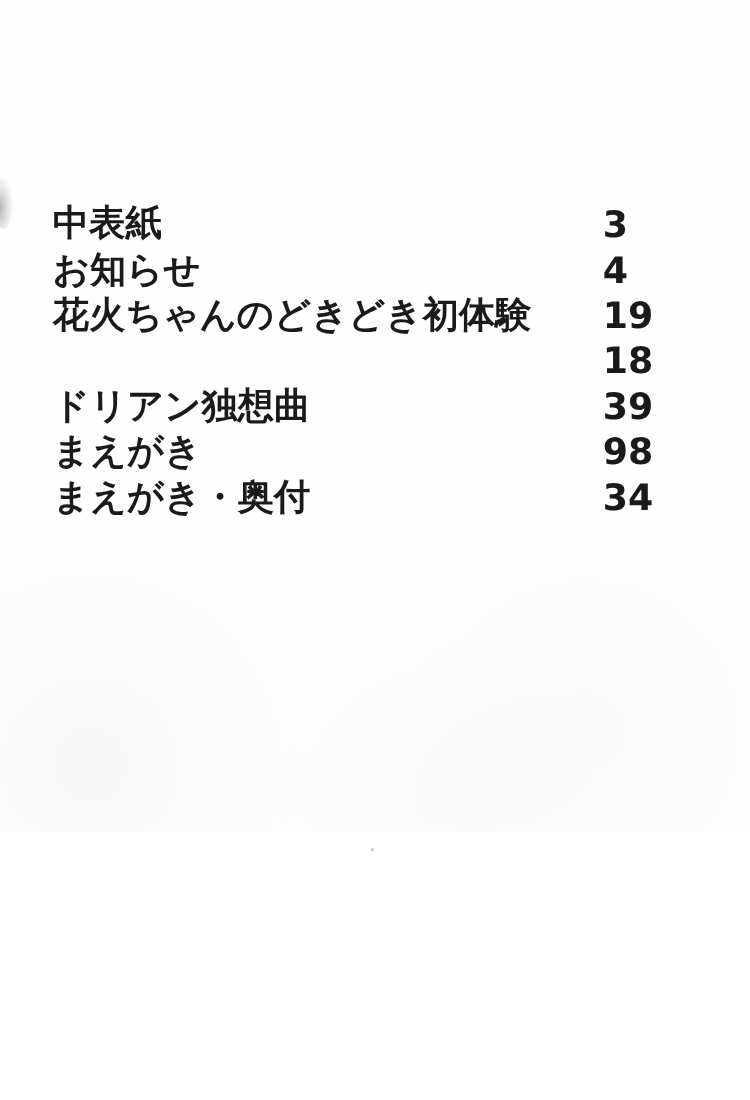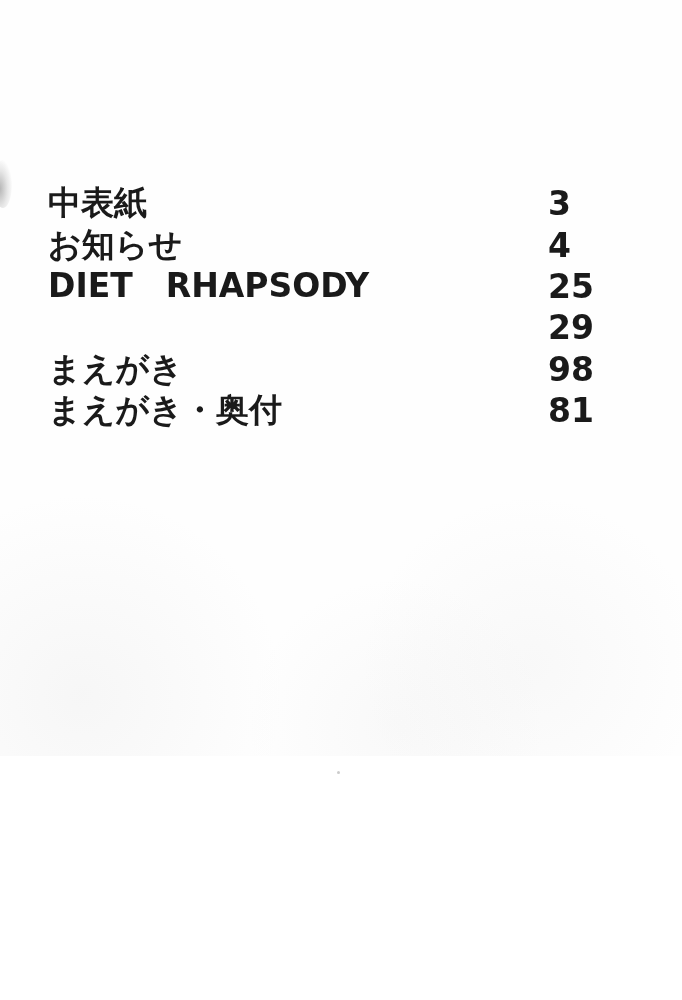--- a/index.html
+++ b/index.html
@@ -84,28 +84,32 @@
   <div class="toc">
     <div class="toc-row">
       <span class="toc-title">中表紙</span>
       <span class="toc-page">3</span>
     </div>
     <div class="toc-row">
       <span class="toc-title">お知らせ</span>
       <span class="toc-page">4</span>
     </div>
     <div class="toc-row">
-      <span class="toc-title">DIET　RHAPSODY</span>
-      <span class="toc-page">25</span>
+      <span class="toc-title">花火ちゃんのどきどき初体験</span>
+      <span class="toc-page">19</span>
     </div>
     <div class="toc-row">
-      <span class="toc-page">29</span>
+      <span class="toc-page">18</span>
+    </div>
+    <div class="toc-row">
+      <span class="toc-title">ドリアン独想曲</span>
+      <span class="toc-page">39</span>
     </div>
     <div class="toc-row">
       <span class="toc-title">まえがき</span>
       <span class="toc-page">98</span>
     </div>
     <div class="toc-row">
       <span class="toc-title">まえがき・奥付</span>
-      <span class="toc-page">81</span>
+      <span class="toc-page">34</span>
     </div>
   </div>
 </div>
 
 </body></html>

